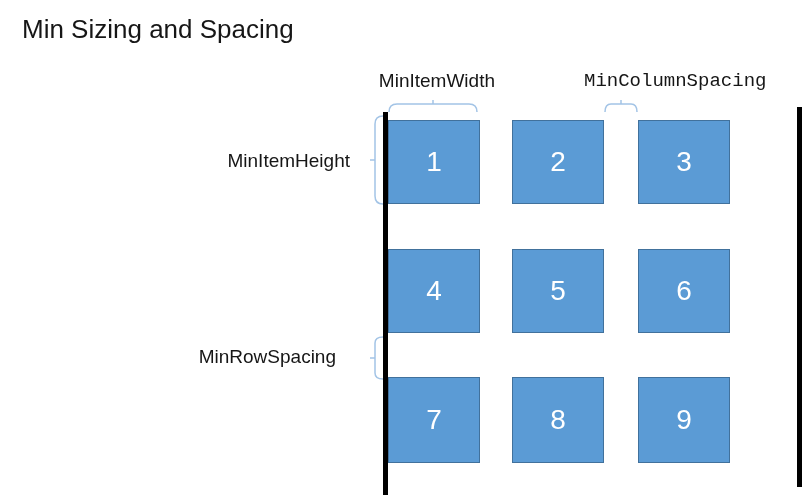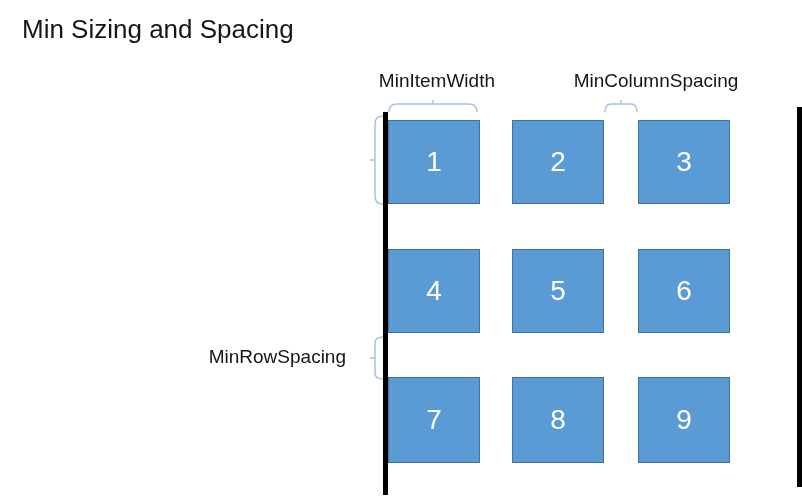--- a/index.html
+++ b/index.html
@@ -29,23 +29,23 @@
     font-size:26px;
     color:var(--label-text);
   }
   .lbl{
     position:absolute;
     font-size:19px;
     color:var(--label-text);
     white-space:nowrap;
   }
   .lbl-min-item-width{ left:335px; top:70px; width:160px; text-align:right; }
-  .lbl-min-column-spacing{ left:556px; top:70px; width:200px; text-align:center; }
+  .lbl-min-column-spacing{ left:584px; top:70px; width:200px; text-align:left;font-family:Liberation Mono, monospace; }
   .lbl-min-item-height{ left:150px; top:150px; width:200px; text-align:right; }
-  .lbl-min-row-spacing{ left:146px; top:346px; width:200px; text-align:right; }
+  .lbl-min-row-spacing{ left:136px; top:346px; width:200px; text-align:right; }
 
   .brace{ position:absolute; }
   .brace svg{ display:block; }
   .brace-item-width{ left:388px; top:99px; }
   .brace-column-spacing{ left:604px; top:99px; }
   .brace-item-height{ left:370px; top:115px; }
   .brace-row-spacing{ left:370px; top:336px; }
 
   .vline{
     position:absolute;
@@ -72,20 +72,21 @@
 </style>
 </head>
 <body>
 
 <div class="canvas">
 
   <div class="title">Min Sizing and Spacing</div>
 
   <div class="lbl lbl-min-item-width">MinItemWidth</div>
   <div class="lbl lbl-min-column-spacing">MinColumnSpacing</div>
+  <div class="lbl lbl-min-item-height">MinItemHeight</div>
   <div class="lbl lbl-min-row-spacing">MinRowSpacing</div>
 
   <div class="brace brace-item-width">
     <svg width="90" height="14" viewBox="0 0 90 14">
       <path d="M1,13 Q1,5 9,5 H45 M45,5 V1 M45,5 H81 Q89,5 89,13" fill="none" stroke="var(--brace)" stroke-width="1.5"></path>
     </svg>
   </div>
 
   <div class="brace brace-column-spacing">
     <svg width="34" height="14" viewBox="0 0 34 14">

